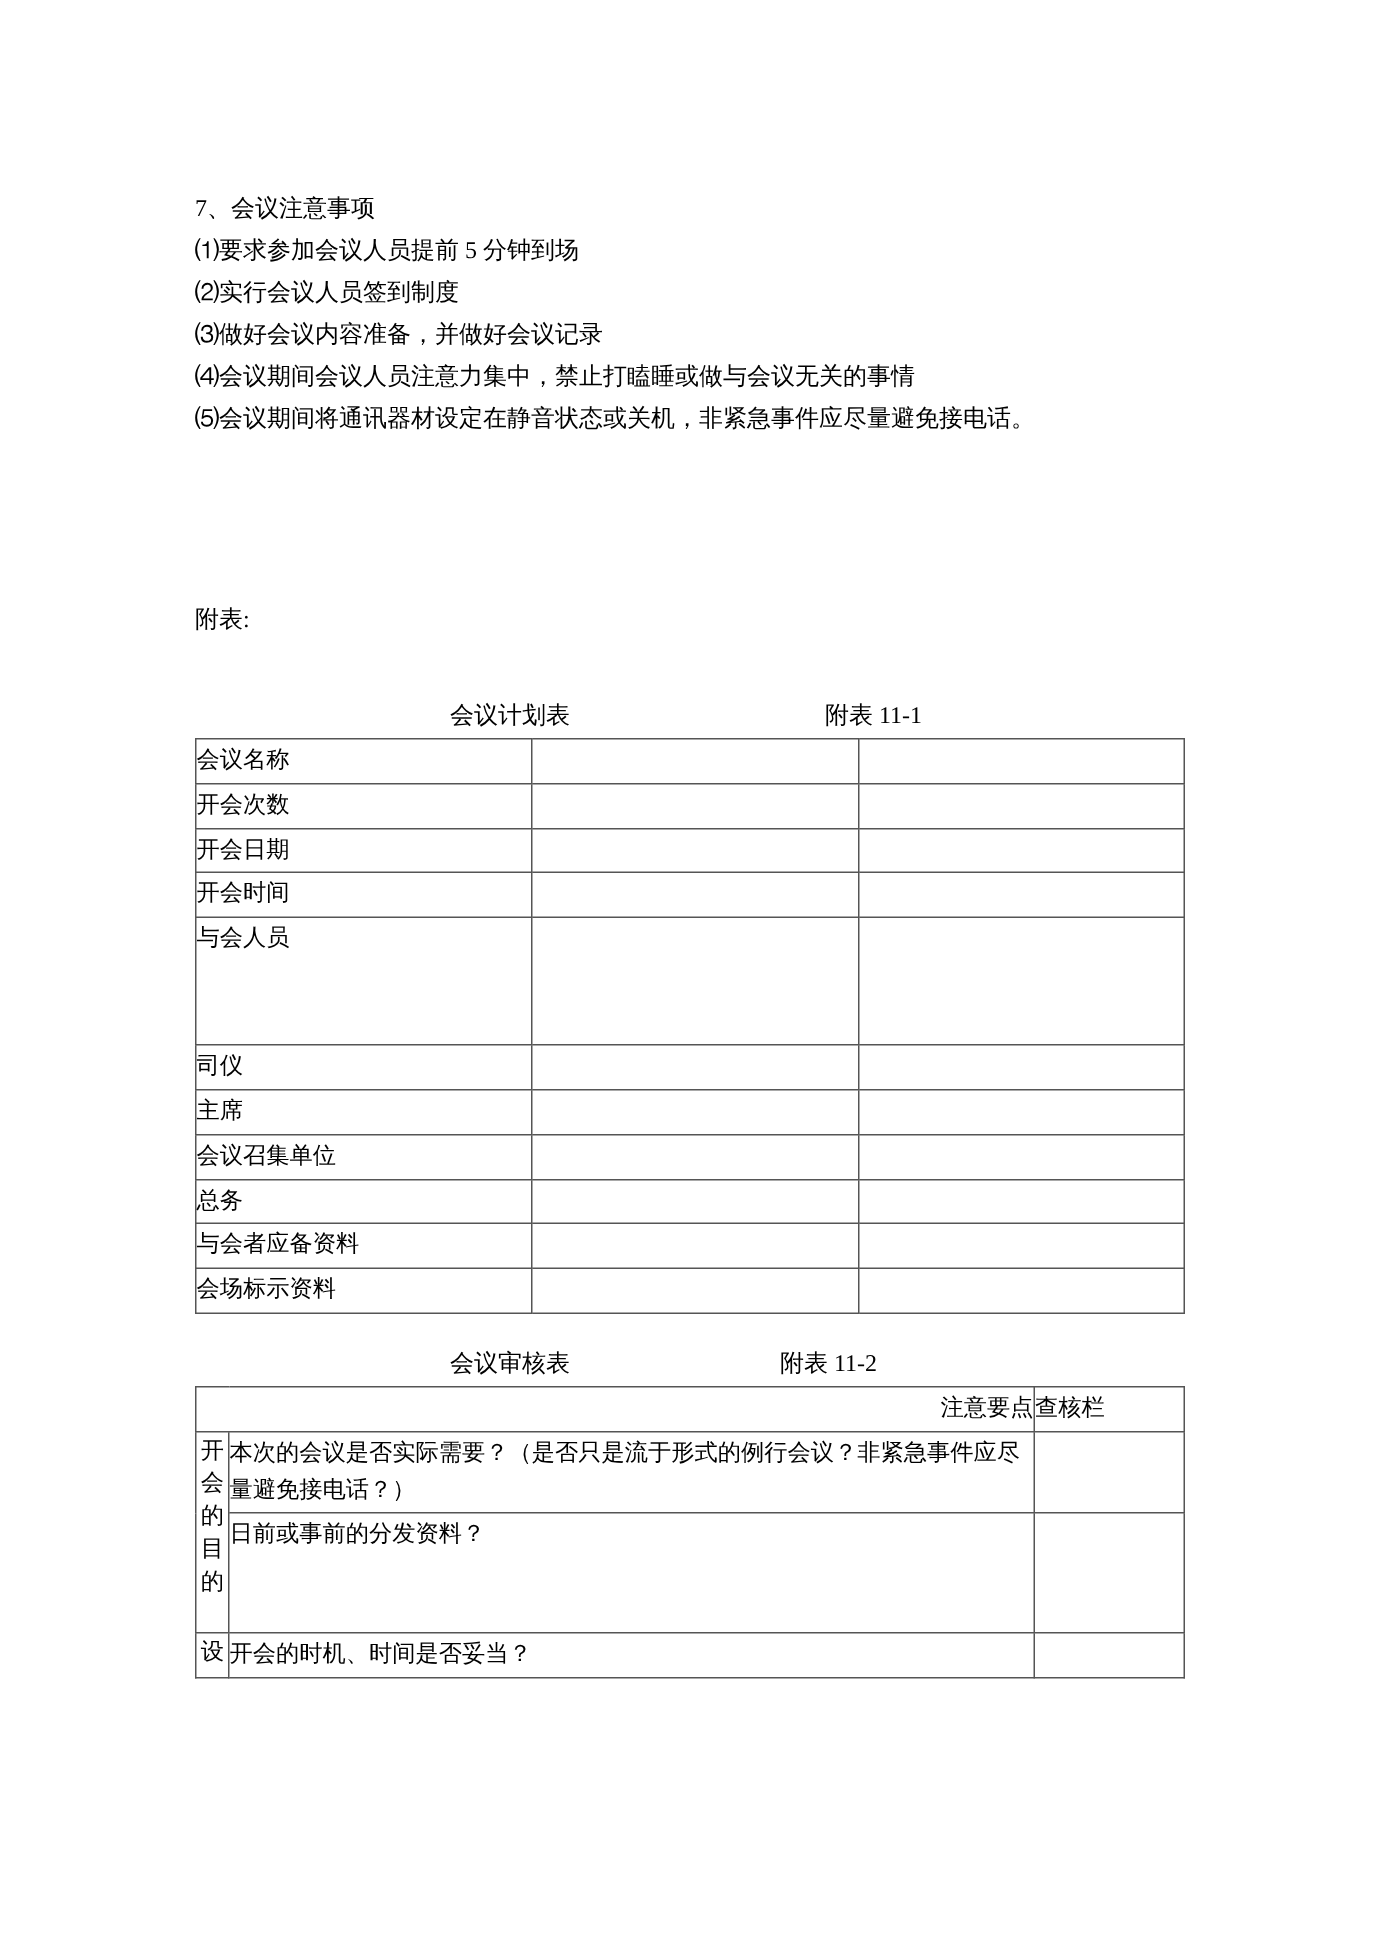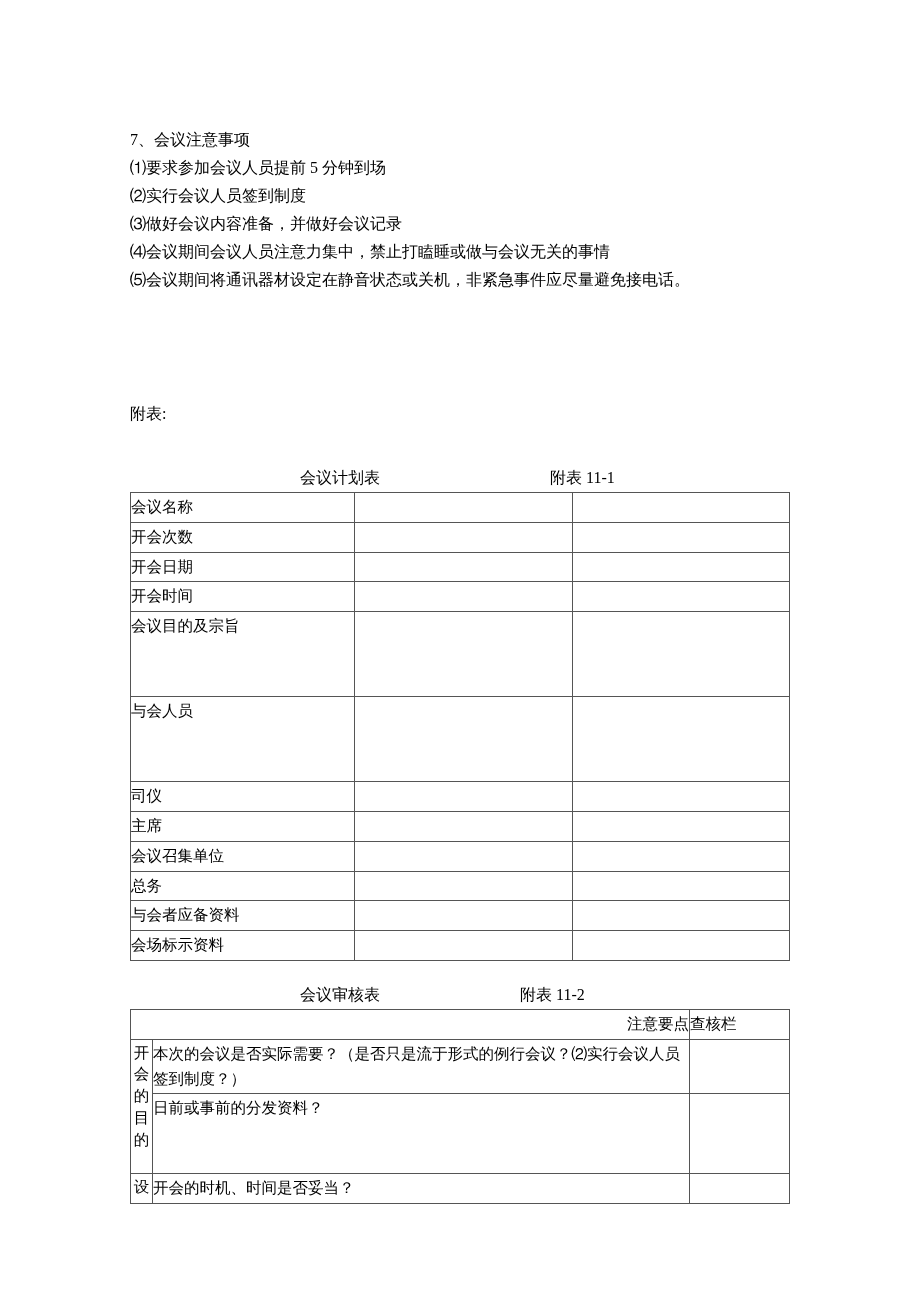--- a/index.html
+++ b/index.html
@@ -77,25 +77,20 @@
         <td>开会日期</td>
         <td></td>
         <td></td>
       </tr>
   <tr>
         <td>开会时间</td>
         <td></td>
         <td></td>
       </tr>
   <tr>
-        <td class="tall1">会议目的及宗旨</td>
-        <td></td>
-        <td></td>
-      </tr>
-  <tr>
         <td class="tall1">与会人员</td>
         <td></td>
         <td></td>
       </tr>
   <tr>
         <td>司仪</td>
         <td></td>
         <td></td>
       </tr>
   <tr>
@@ -145,21 +140,21 @@
     <td>查核栏</td>
   </tr>
   <tr>
     <td rowspan="2" class="col-narrow vtxt">
       <span>开</span>
       <span>会</span>
       <span>的</span>
       <span>目</span>
       <span>的</span>
     </td>
-    <td>本次的会议是否实际需要？（是否只是流于形式的例行会议？⑵实行会议人员签到制度？）</td>
+    <td>本次的会议是否实际需要？（是否只是流于形式的例行会议？非紧急事件应尽量避免接电话？）</td>
     <td></td>
   </tr>
   <tr>
     <td class="tall2">日前或事前的分发资料？</td>
     <td></td>
   </tr>
   <tr>
     <td class="col-narrow vtxt">
       <span>设</span>
     </td>

